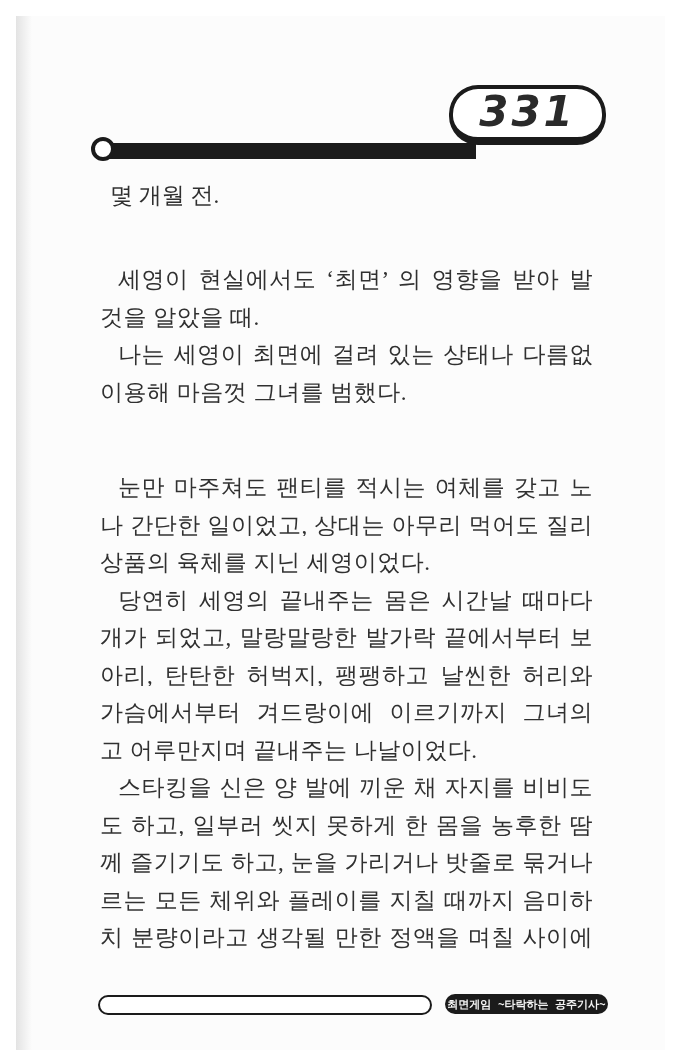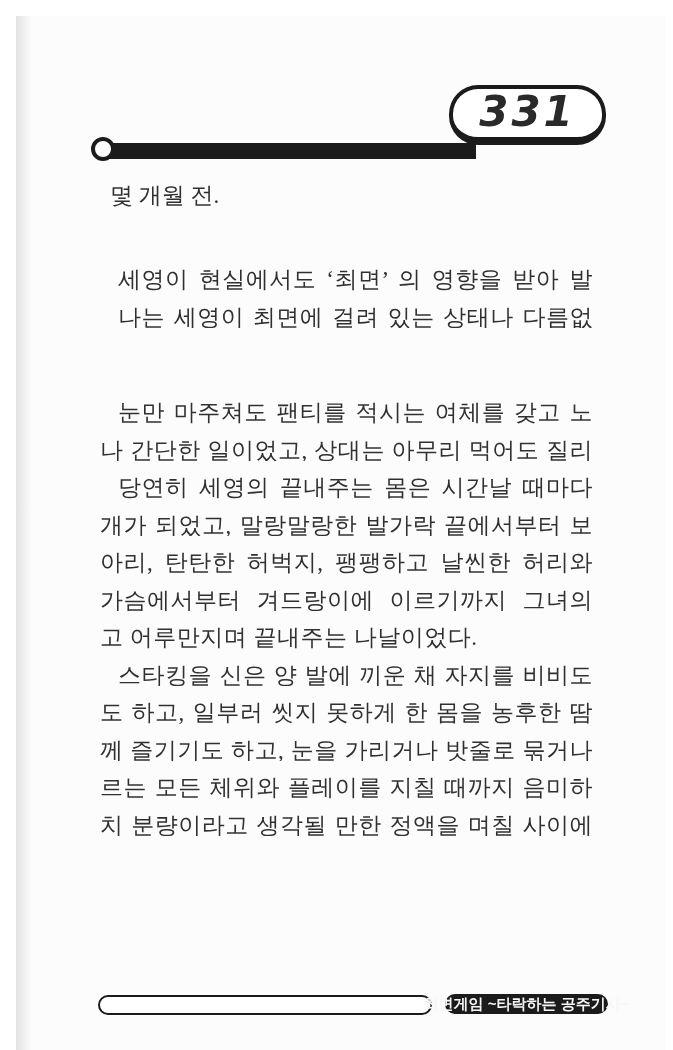--- a/index.html
+++ b/index.html
@@ -106,23 +106,23 @@
     position: absolute;
     left: 429px; top: 978px;
     width: 163px; height: 20px;
     background: var(--ink);
     border-radius: 10px;
     display: flex;
     align-items: center;
     justify-content: center;
   }
   .footer-badge span {
-    font-family: Liberation Sans, sans-serif;
+    font-family: Liberation Mono, monospace;
     font-weight: bold;
-    font-size: 15px;
+    font-size: 11px;
     letter-spacing: 0px;
     color: var(--badge_text);
     white-space: nowrap;
   }
 </style>
 </head>
 <body>
 
 <div class="page">
 
@@ -131,25 +131,28 @@
   <div class="header-rule"></div>
   <div class="header-ring"></div>
   <div class="page-number-pill">
     <span>331</span>
   </div>
 
   <div class="heading">몇 개월 전.</div>
   <div class="text-blocks">
       <div class="text-block">
         <div class="text-line indent justify">세영이 현실에서도 ‘최면’ 의 영향을 받아 발정해 버린</div>
+        <div class="text-line">것을 알았을 때.</div>
         <div class="text-line indent justify">나는 세영이 최면에 걸려 있는 상태나 다름없다는 것을</div>
+        <div class="text-line">이용해 마음껏 그녀를 범했다.</div>
       </div>
       <div class="text-block">
         <div class="text-line indent justify">눈만 마주쳐도 팬티를 적시는 여체를 갖고 노는 건 너무</div>
         <div class="text-line justify">나 간단한 일이었고, 상대는 아무리 먹어도 질리지 않는 극</div>
+        <div class="text-line">상품의 육체를 지닌 세영이었다.</div>
         <div class="text-line indent justify">당연히 세영의 끝내주는 몸은 시간날 때마다 나의 노리</div>
         <div class="text-line justify">개가 되었고, 말랑말랑한 발가락 끝에서부터 보드라운 종</div>
         <div class="text-line justify">아리, 탄탄한 허벅지, 팽팽하고 날씬한 허리와 희고 풍만한</div>
         <div class="text-line justify">가슴에서부터 겨드랑이에 이르기까지 그녀의 전신을 맛보</div>
         <div class="text-line">고 어루만지며 끝내주는 나날이었다.</div>
         <div class="text-line indent justify">스타킹을 신은 양 발에 끼운 채 자지를 비비도록 시키기</div>
         <div class="text-line justify">도 하고, 일부러 씻지 못하게 한 몸을 농후한 땀 냄새와 함</div>
         <div class="text-line justify">께 즐기기도 하고, 눈을 가리거나 밧줄로 묶거나 하며 떠오</div>
         <div class="text-line justify">르는 모든 체위와 플레이를 지칠 때까지 음미하며, 몇 년</div>
         <div class="text-line justify">치 분량이라고 생각될 만한 정액을 며칠 사이에 쏟아낸 것</div>

